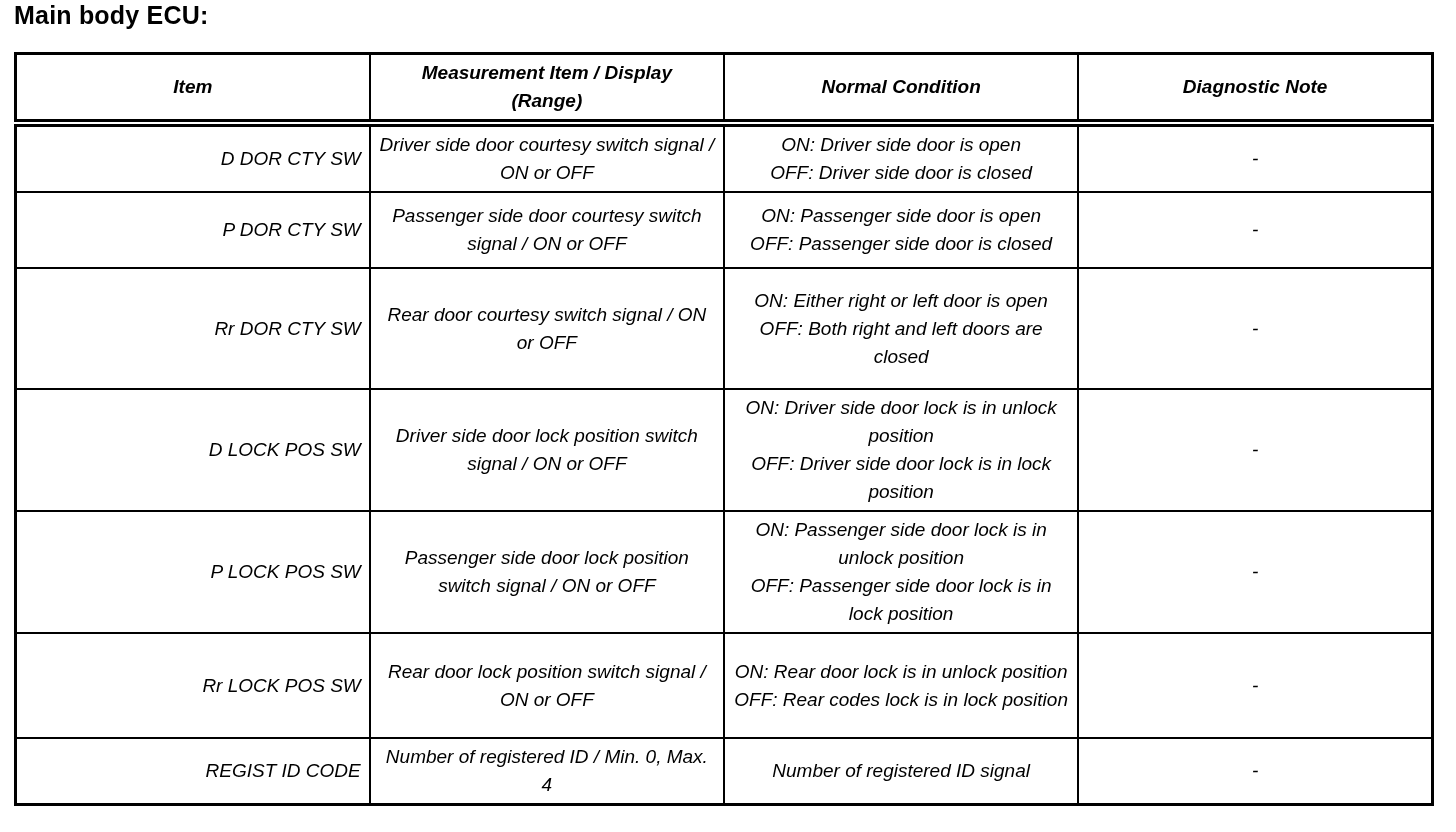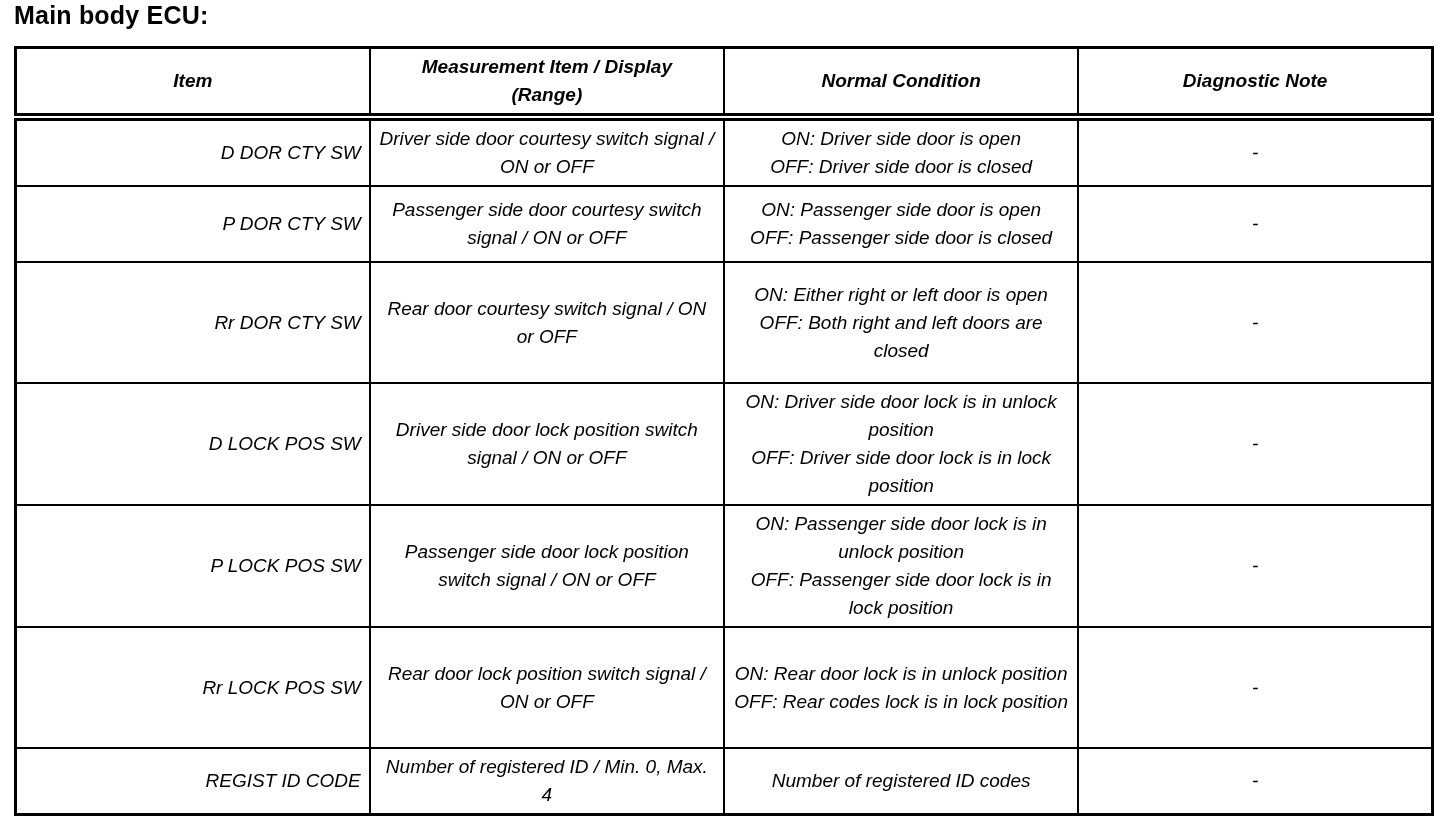--- a/index.html
+++ b/index.html
@@ -13,21 +13,21 @@
     color: #000000;
     overflow: hidden;
   }
   .page {
     padding: 2px 0 0 14px;
   }
   .doc-title {
     font-size: 25px;
     font-weight: bold;
     letter-spacing: 0.2px;
-    margin: 0 0 18px 0;
+    margin: 0 0 24px 0;
     line-height: 26px;
   }
   table.spec-table {
     border-collapse: collapse;
     table-layout: fixed;
     width: 1420px;
     border: 3px solid #000000;
     font-style: italic;
   }
   table.spec-table col { width: 25%; }
@@ -107,28 +107,28 @@
 OFF: Driver side door lock is in lock position</td>
         <td class="c-note">-</td>
       </tr>
       <tr style="height:122px">
         <td class="c-item">P LOCK POS SW</td>
         <td class="c-meas">Passenger side door lock position switch signal / ON or OFF</td>
         <td class="c-norm">ON: Passenger side door lock is in unlock position
 OFF: Passenger side door lock is in lock position</td>
         <td class="c-note">-</td>
       </tr>
-      <tr style="height:121px">
+      <tr style="height:105px">
         <td class="c-item">Rr LOCK POS SW</td>
         <td class="c-meas">Rear door lock position switch signal / ON or OFF</td>
         <td class="c-norm">ON: Rear door lock is in unlock position
 OFF: Rear codes lock is in lock position</td>
         <td class="c-note">-</td>
       </tr>
       <tr style="height:66px">
         <td class="c-item">REGIST ID CODE</td>
         <td class="c-meas">Number of registered ID / Min. 0, Max. 4</td>
-        <td class="c-norm">Number of registered ID codes</td>
+        <td class="c-norm">Number of registered ID signal</td>
         <td class="c-note">-</td>
       </tr>
     </tbody>
   </table>
 </div>
 
 </body></html>

